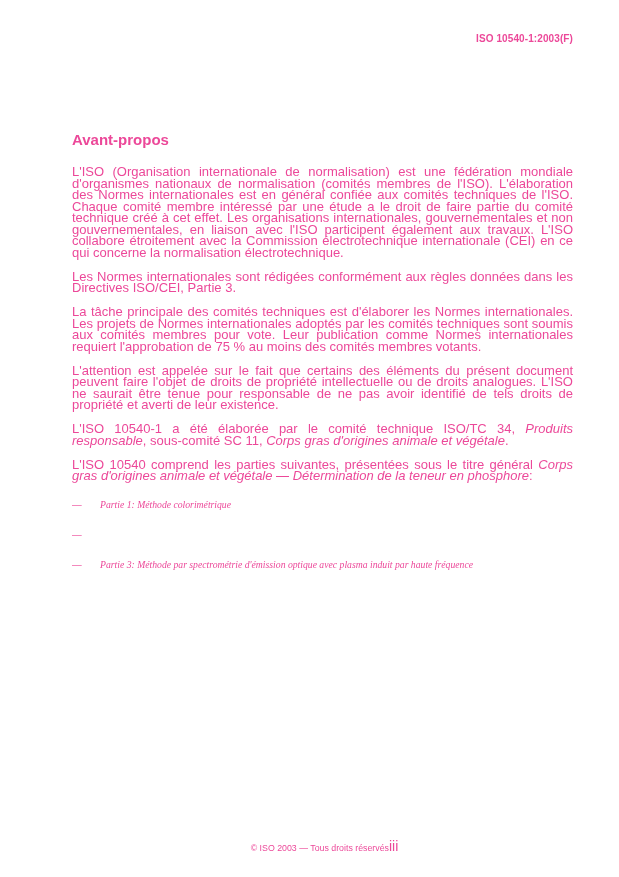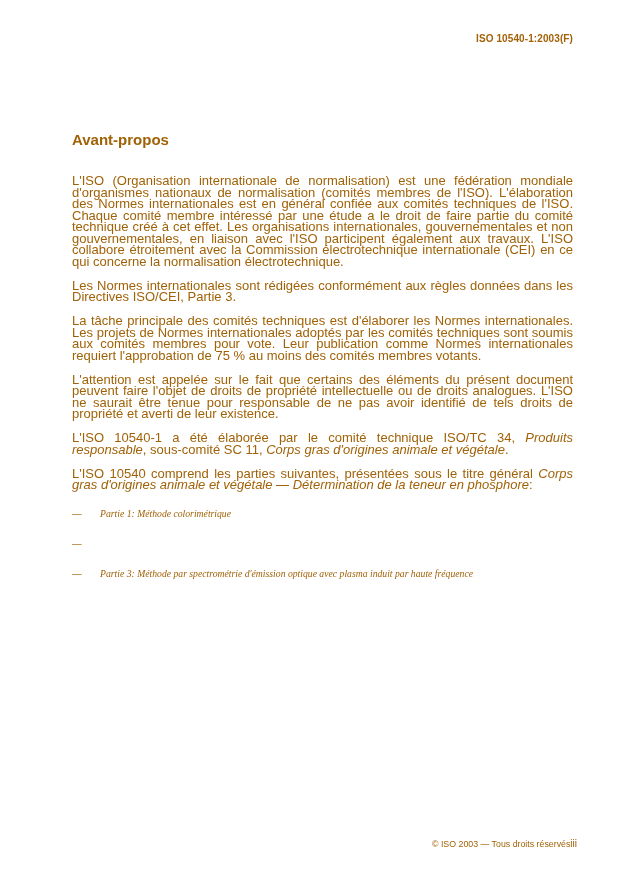--- a/index.html
+++ b/index.html
@@ -2,42 +2,42 @@
 <html><head>
 <meta charset="utf-8">
 <style>
   html, body { margin: 0; padding: 0; background: #ffffff; }
   .page {
     position: relative;
     width: 619px;
     height: 877px;
     background: #ffffff;
     font-family: "Liberation Sans", sans-serif;
-    color: #a16207;
+    color: #ec4899;
     overflow: hidden;
     box-sizing: border-box;
   }
   .header {
     position: absolute;
     top: 33px;
     right: 46px;
     font-size: 10px;
     font-weight: bold;
     letter-spacing: 0.1px;
   }
   .content {
     position: absolute;
     top: 131px;
     left: 72px;
     width: 501px;
   }
   .title {
     font-size: 15px;
     font-weight: bold;
-    margin: 0 0 26px 0;
+    margin: 0 0 17px 0;
     line-height: 18px;
   }
   .para {
     font-size: 13px;
     line-height: 11.5px;
     text-align: justify;
     margin: 0 0 12.5px 0;
   }
   .italic { font-style: italic; }
   .parts-list { margin-top: 17px; }
@@ -51,25 +51,25 @@
     width: 28px;
     flex-shrink: 0;
   }
   .list-text { font-style: italic; font-family: Liberation Serif, serif; }
   .footer {
     position: absolute;
     top: 838px;
     left: 72px;
     right: 42px;
     display: flex;
-    justify-content: flex-end;
+    justify-content: center;
     align-items: baseline;
     font-size: 8.8px;
   }
-  .page-number { font-size: 10px; }
+  .page-number { font-size: 14px; }
 </style>
 </head>
 <body>
 
 <div class="page">
 
   <div class="header">
     <span>ISO 10540-1:2003(F)</span>
   </div>
 

